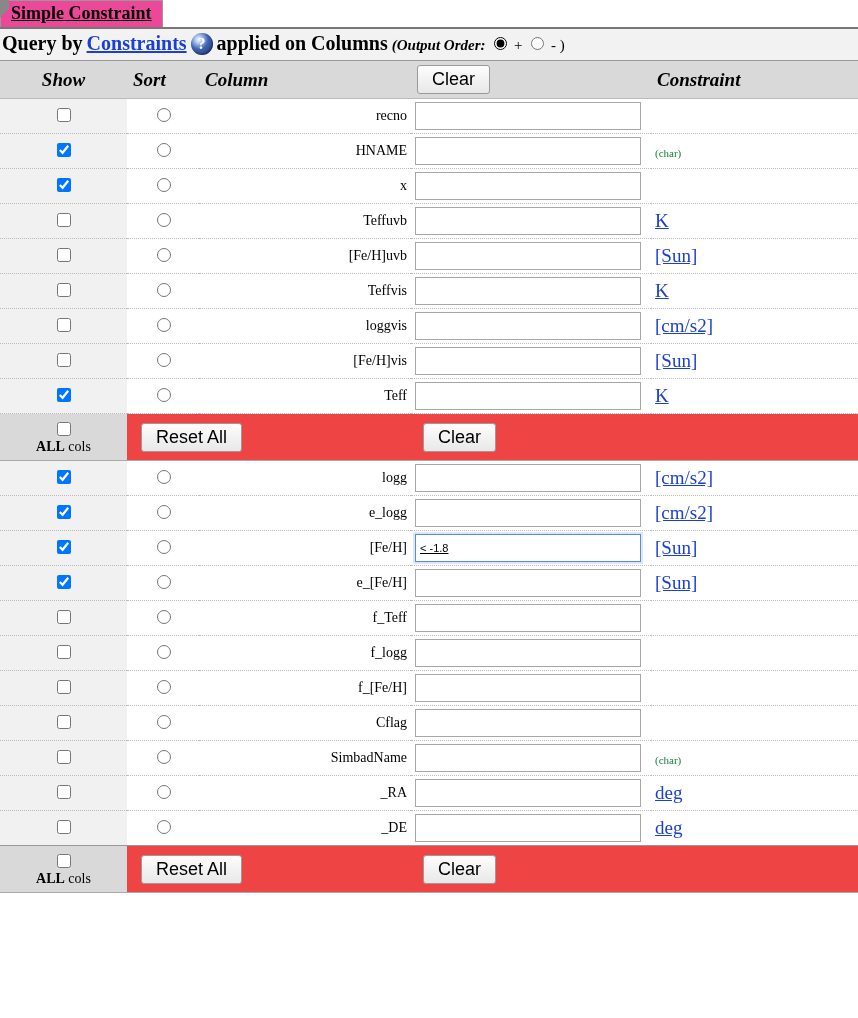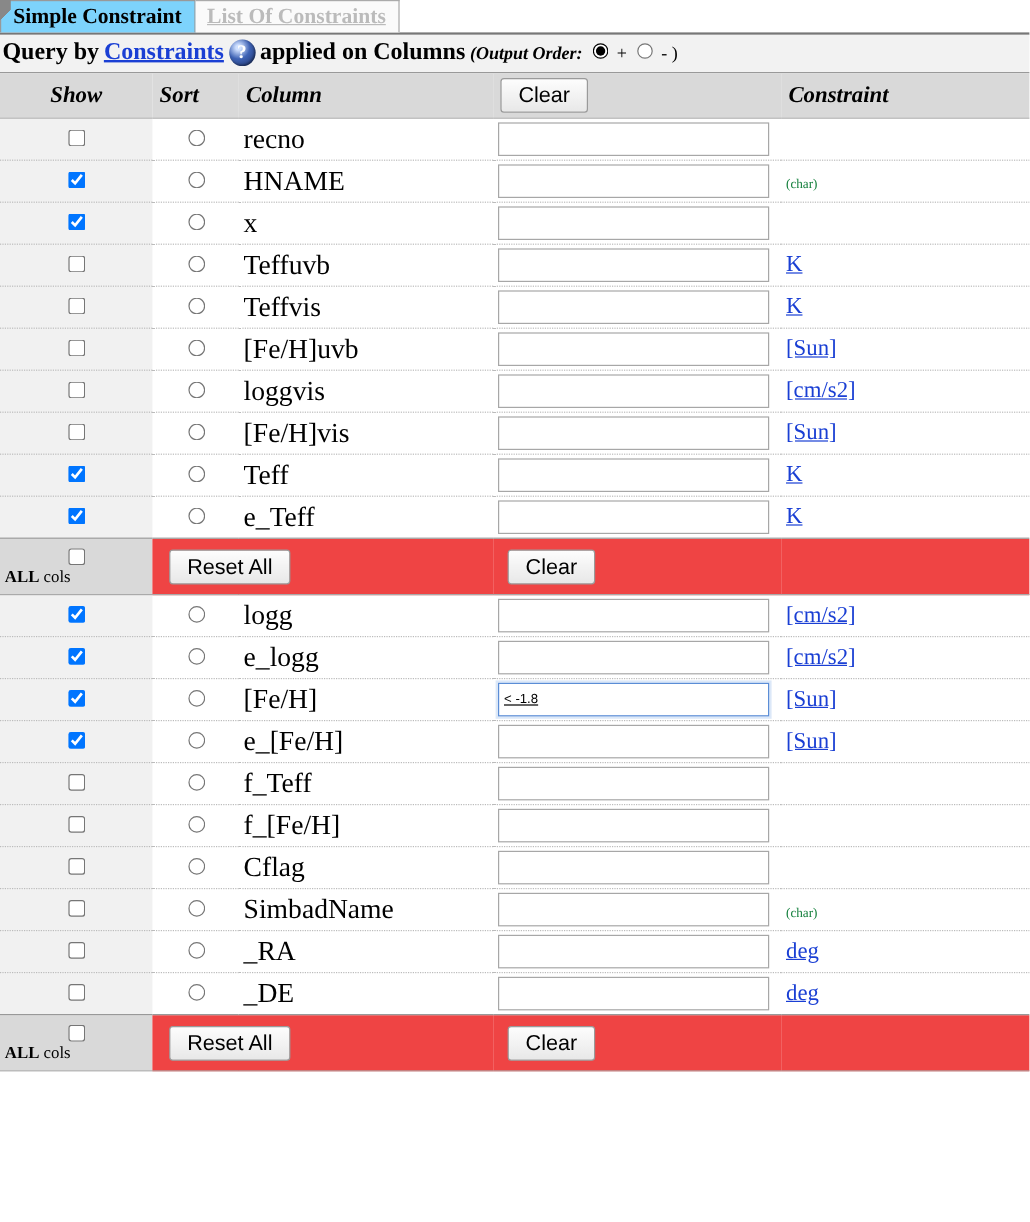--- a/index.html
+++ b/index.html
@@ -1,61 +1,60 @@
 <!DOCTYPE html>
 <html><head>
 <meta charset="utf-8">
 <style>
   html,body{margin:0;padding:0;font-family:"Liberation Serif","Times New Roman",serif;font-size:18px;color:#000;background:#fff;}
   .page{width:858px;}
   
   .tabs{display:flex;border-bottom:2px solid #777;}
   .tab{padding:2px 10px 3px 10px;font-weight:bold;border:1px solid #aaa;border-bottom:none;position:relative;}
-  .tab.active{background:#7dd3fc;color:#000;border-color:#999;}
+  .tab.active{background:#ec4899;color:#000;text-decoration:underline;border-color:#999;}
   .tab.active::before{content:"";position:absolute;left:-2px;top:-2px;bottom:-1px;width:10px;background:linear-gradient(135deg,#888 0 50%,transparent 50%);}
   .tab.inactive{background:#fafafa;color:#bbb;text-decoration:underline;border-left:none;}
   
   .queryhdr{background:#f2f2f2;border-bottom:1px solid #999;padding:3px 4px 5px 2px;display:flex;align-items:center;flex-wrap:wrap;gap:4px;}
   .queryhdr .q1{font-weight:bold;font-size:20px;}
   .queryhdr a.constraints{color:#1a3fd4;font-weight:bold;font-size:20px;}
   .help-icon{display:inline-block;width:22px;height:22px;border-radius:50%;background:radial-gradient(circle at 35% 30%,#cfe0ff 0 10%,#3f63b5 45%,#1b2f66 100%);color:#fff;font-weight:bold;text-align:center;line-height:22px;font-size:16px;box-shadow:inset -1px -1px 2px rgba(0,0,0,.4);}
   .order{font-style:italic;font-size:15px;font-weight:bold;}
   .order .sym{font-style:normal;font-weight:normal;}
   input[type=radio]{accent-color:#000;}
   
   table.cols{width:100%;border-collapse:collapse;}
   table.cols thead th{background:#d9d9d9;font-style:italic;font-weight:bold;font-size:19px;text-align:left;padding:4px 6px;border-bottom:1px solid #bbb;}
   table.cols thead th.center{text-align:center;}
   table.cols td{border-bottom:1px dotted #bbb;padding:3px 4px;vertical-align:middle;}
   table.cols tr.sep td{border-bottom:1px solid #999;}
   .col-show{width:115px;text-align:center;background:#f1f1f1;}
   .col-sort{width:60px;text-align:center;}
-  .col-name{width:200px;font-size:23px;padding-right:4px;}
+  .col-name{width:200px;text-align:right;font-size:14px;padding-right:4px;}
   .col-input{width:228px;}
   .col-input input[type=text]{width:216px;height:24px;border:1px solid #a7a7a7;padding:1px 4px;font-family:sans-serif;font-size:11px;text-decoration:underline;}
   .col-input input[type=text].focused{border:1px solid #5b8dd6;outline:2px solid rgba(80,140,220,.2);}
   .col-unit{padding-left:6px;}
   .col-unit a{color:#1a3fd4;text-decoration:underline;font-size:19px;}
   .col-unit .char{font-size:11px;color:#15803d;}
   .btn{font-family:"Liberation Sans",Arial,sans-serif;font-size:18px;padding:3px 14px;background:linear-gradient(#fdfdfd,#e8e8e8);border:1px solid #9a9a9a;border-radius:3px;cursor:pointer;text-align:center;}
   tr.allrow td{background:#ef4444;border-bottom:1px solid #aaa;padding-top:5px;padding-bottom:5px;}
   tr.allrow td.col-show{background:#d9d9d9;}
-  .allcols{font-size:14px;display:block;margin-top:-2px;text-align:left;}
+  .allcols{font-size:14px;display:block;margin-top:-2px;text-align:center;}
   .allcols b{font-weight:bold;}
   input[type=checkbox]{width:14px;height:14px;}
   input[type=radio].sortradio{width:14px;height:14px;}
 </style>
 </head>
 <body>
 
 <div class="page">
 
   <div class="tabs">
     <div class="tab active">Simple Constraint</div>
-    <div class="tab inactive">List Of Constraints</div>
   </div>
 
   <div class="queryhdr">
     <span class="q1">Query by </span>
     <a href="#" class="constraints">Constraints</a>
     <span class="help-icon">?</span>
     <span class="q1"> applied on Columns </span>
     <span class="order">
       <span>(Output Order: </span>
       <input type="radio" name="ord" checked="" style="">
@@ -102,56 +101,49 @@
         <tr>
           <td class="col-show"><input type="checkbox" style=""></td>
           <td class="col-sort"><input type="radio" name="sort" class="sortradio" style=""></td>
           <td class="col-name">Teffuvb</td>
           <td class="col-input"><input type="text" style=""></td>
           <td class="col-unit"><a href="#">K</a></td>
         </tr>
         <tr>
           <td class="col-show"><input type="checkbox" style=""></td>
           <td class="col-sort"><input type="radio" name="sort" class="sortradio" style=""></td>
+          <td class="col-name">[Fe/H]uvb</td>
+          <td class="col-input"><input type="text" style=""></td>
+          <td class="col-unit"><a href="#">[Sun]</a></td>
+        </tr>
+        <tr>
+          <td class="col-show"><input type="checkbox" style=""></td>
+          <td class="col-sort"><input type="radio" name="sort" class="sortradio" style=""></td>
           <td class="col-name">Teffvis</td>
           <td class="col-input"><input type="text" style=""></td>
           <td class="col-unit"><a href="#">K</a></td>
         </tr>
         <tr>
           <td class="col-show"><input type="checkbox" style=""></td>
           <td class="col-sort"><input type="radio" name="sort" class="sortradio" style=""></td>
-          <td class="col-name">[Fe/H]uvb</td>
-          <td class="col-input"><input type="text" style=""></td>
-          <td class="col-unit"><a href="#">[Sun]</a></td>
-        </tr>
-        <tr>
-          <td class="col-show"><input type="checkbox" style=""></td>
-          <td class="col-sort"><input type="radio" name="sort" class="sortradio" style=""></td>
           <td class="col-name">loggvis</td>
           <td class="col-input"><input type="text" style=""></td>
           <td class="col-unit"><a href="#">[cm/s2]</a></td>
         </tr>
         <tr>
           <td class="col-show"><input type="checkbox" style=""></td>
           <td class="col-sort"><input type="radio" name="sort" class="sortradio" style=""></td>
           <td class="col-name">[Fe/H]vis</td>
           <td class="col-input"><input type="text" style=""></td>
           <td class="col-unit"><a href="#">[Sun]</a></td>
         </tr>
         <tr>
           <td class="col-show"><input type="checkbox" checked="" style=""></td>
           <td class="col-sort"><input type="radio" name="sort" class="sortradio" style=""></td>
           <td class="col-name">Teff</td>
-          <td class="col-input"><input type="text" style=""></td>
-          <td class="col-unit"><a href="#">K</a></td>
-        </tr>
-        <tr class="sep">
-          <td class="col-show"><input type="checkbox" checked="" style=""></td>
-          <td class="col-sort"><input type="radio" name="sort" class="sortradio" style=""></td>
-          <td class="col-name">e_Teff</td>
           <td class="col-input"><input type="text" style=""></td>
           <td class="col-unit"><a href="#">K</a></td>
         </tr>
       </tbody>
     <tbody>
       <tr class="allrow">
         <td class="col-show">
           <input type="checkbox" style="">
           <span class="allcols"><b>ALL</b><span> cols</span></span>
         </td>
@@ -196,20 +188,27 @@
         <tr>
           <td class="col-show"><input type="checkbox" style=""></td>
           <td class="col-sort"><input type="radio" name="sort" class="sortradio" style=""></td>
           <td class="col-name">f_Teff</td>
           <td class="col-input"><input type="text" style=""></td>
           <td class="col-unit"></td>
         </tr>
         <tr>
           <td class="col-show"><input type="checkbox" style=""></td>
           <td class="col-sort"><input type="radio" name="sort" class="sortradio" style=""></td>
+          <td class="col-name">f_logg</td>
+          <td class="col-input"><input type="text" style=""></td>
+          <td class="col-unit"></td>
+        </tr>
+        <tr>
+          <td class="col-show"><input type="checkbox" style=""></td>
+          <td class="col-sort"><input type="radio" name="sort" class="sortradio" style=""></td>
           <td class="col-name">f_[Fe/H]</td>
           <td class="col-input"><input type="text" style=""></td>
           <td class="col-unit"></td>
         </tr>
         <tr>
           <td class="col-show"><input type="checkbox" style=""></td>
           <td class="col-sort"><input type="radio" name="sort" class="sortradio" style=""></td>
           <td class="col-name">Cflag</td>
           <td class="col-input"><input type="text" style=""></td>
           <td class="col-unit"></td>

